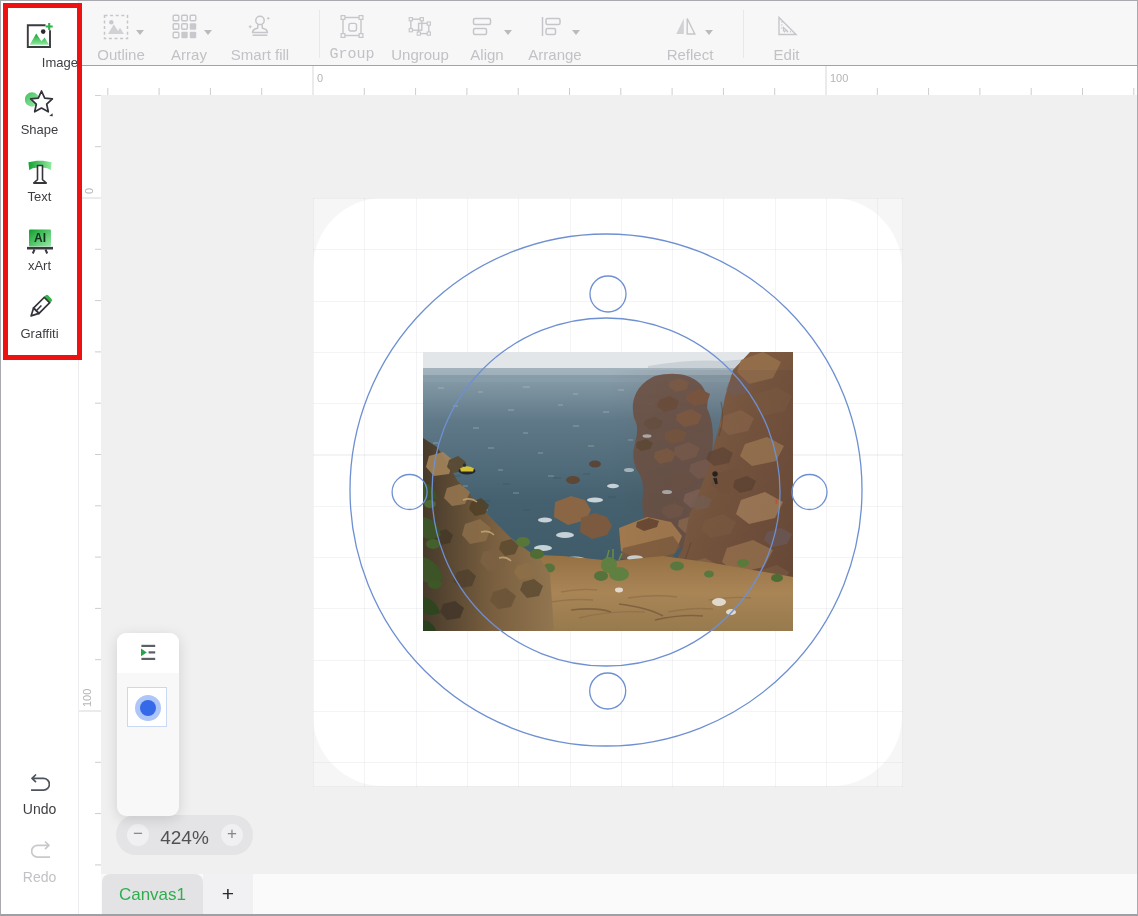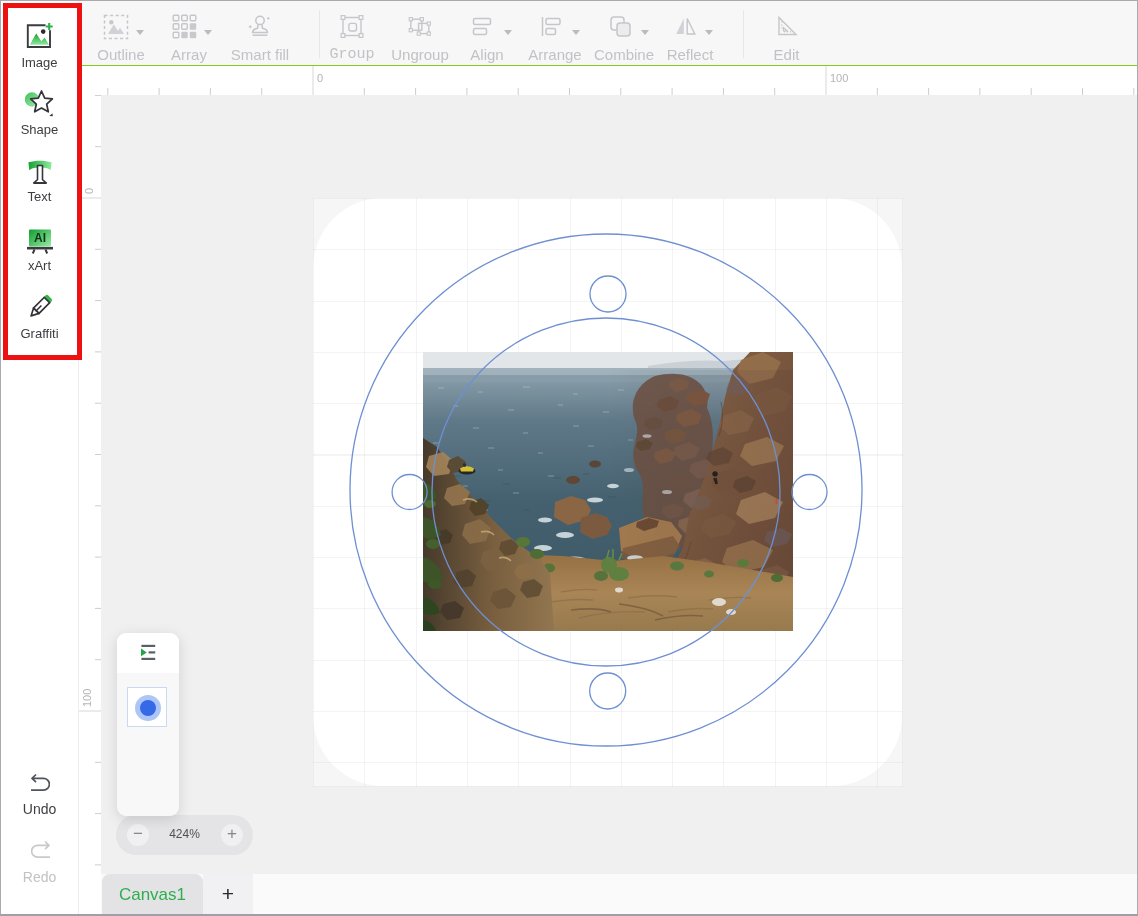--- a/index.html
+++ b/index.html
@@ -36,21 +36,21 @@
   #csvg { position:absolute; left:0; top:0; }
   
   #panel { left:117px; top:633px; width:62px; height:183px; background:#f8f8f9; border-radius:9px; box-shadow:0 3px 14px rgba(0,0,0,0.13); z-index:10; }
   #panelhead { position:absolute; left:0; top:0; width:62px; height:40px; background:#fff; border-radius:9px 9px 0 0; }
   #thumb { position:absolute; left:10px; top:54px; width:40px; height:40px; background:#fff; border:1px solid #c9d9f4; }
   #thumb .oc { position:absolute; left:7px; top:7px; width:26px; height:26px; border-radius:50%; background:#aec6f7; }
   #thumb .ic { position:absolute; left:12px; top:12px; width:16px; height:16px; border-radius:50%; background:#3469e8; }
   
   #pill { left:116px; top:815px; width:137px; height:40px; border-radius:20px; background:#e4e4e6; z-index:9; }
   .pillbtn { position:absolute; top:9px; width:22px; height:22px; border-radius:50%; background:#f0f0f2; color:#85858a; text-align:center; font-size:17px; line-height:20px; }
-  #pilltext { position:absolute; top:12px; left:0; width:137px; text-align:center; font-size:12px; color:#505055; }
+  #pilltext { position:absolute; top:12px; left:0; width:137px; text-align:center; font-size:19px; color:#505055; }
   
   #tabbar { left:101px; top:874px; width:1036px; height:41px; background:#fafafb; z-index:6; }
   #tab1 { position:absolute; left:1px; top:0; width:101px; height:41px; background:#e3e3e5; border-radius:8px 8px 0 0; text-align:center; line-height:41px; font-size:17px; color:#2fae4e; }
   #tabplus { position:absolute; left:102px; top:0; width:50px; height:41px; background:#f1f1f3; text-align:center; line-height:39px; font-size:21px; color:#2a2a2e; font-weight:400; }
   
   #redrect { left:3px; top:3px; width:79px; height:357px; border:5px solid #ee1111; z-index:40; }
 </style>
 </head>
 <body>
   <div class="abs" id="toolbar">
@@ -146,28 +146,20 @@
         <g fill="none" stroke="#c6c6ca" stroke-width="1.5">
           <path d="M3.5 3 V22"></path>
           <rect x="7" y="4.5" width="14" height="6" rx="1.5"></rect>
           <rect x="7" y="14.5" width="9.5" height="6" rx="1.5"></rect>
         </g>
       </svg>
       <div class="caret" style="left:51px;"></div>
       <div class="tlabel">Arrange</div>
     </div>
 
-    <div class="tbtn" style="left:510px; width:70px;">
-      <svg class="ticon" width="25" height="25" viewBox="0 0 25 25" style="left:19px; transform:none;">
-        <rect x="3" y="3" width="13" height="13" rx="3" fill="none" stroke="#c6c6ca" stroke-width="1.5"></rect>
-        <rect x="9" y="9" width="13" height="13" rx="3" fill="#ececee" stroke="#c6c6ca" stroke-width="1.5"></rect>
-      </svg>
-      <div class="caret" style="left:52px;"></div>
-      <div class="tlabel">Combine</div>
-    </div>
 
     <div class="tbtn" style="left:581px; width:60px;">
       <svg class="ticon" width="25" height="25" viewBox="0 0 25 25" style="left:12.5px; transform:none;">
         <path d="M10.8 4.5 L3.2 20 H10.8 Z" fill="#d2d2d6"></path>
         <path d="M14.2 4.5 L21.8 20 H14.2 Z" fill="none" stroke="#c6c6ca" stroke-width="1.4"></path>
       </svg>
       <div class="caret" style="left:45px;"></div>
       <div class="tlabel">Reflect</div>
     </div>
     <div class="tdiv" style="left:664px;"></div>
@@ -190,21 +182,21 @@
             <stop offset="0" stop-color="#15a035"></stop>
             <stop offset="1" stop-color="#8dea9c"></stop>
           </linearGradient>
         </defs>
         <path d="M20.5 3.2 H2.8 V25 H25 V8.2" fill="none" stroke="#3a3a40" stroke-width="1.9"></path>
         <circle cx="18.2" cy="9.6" r="2.3" fill="#2b2b30"></circle>
         <path d="M4.8 22.8 L11.2 11.4 L16.4 19.3 L19.6 15.6 L24 22.8 Z" fill="url(#g1)"></path>
         <path d="M24.2 1 v7 M20.7 4.5 h7" stroke="#2fb14c" stroke-width="2.1"></path>
       </svg>
     </div>
-    <div class="slabel" style="top:54px;">Image</div>
+    <div class="slabel" style="top:54px;text-align:right;">Image</div>
 
     <div class="sitem" style="top:88px;">
       <svg width="30" height="30" viewBox="0 0 30 30">
         <defs>
           <linearGradient id="g2" x1="0" y1="0" x2="1" y2="1">
             <stop offset="0" stop-color="#3fbf59"></stop>
             <stop offset="1" stop-color="#a4ecb1"></stop>
           </linearGradient>
         </defs>
         <circle cx="7" cy="10.5" r="7.2" fill="url(#g2)"></circle>

